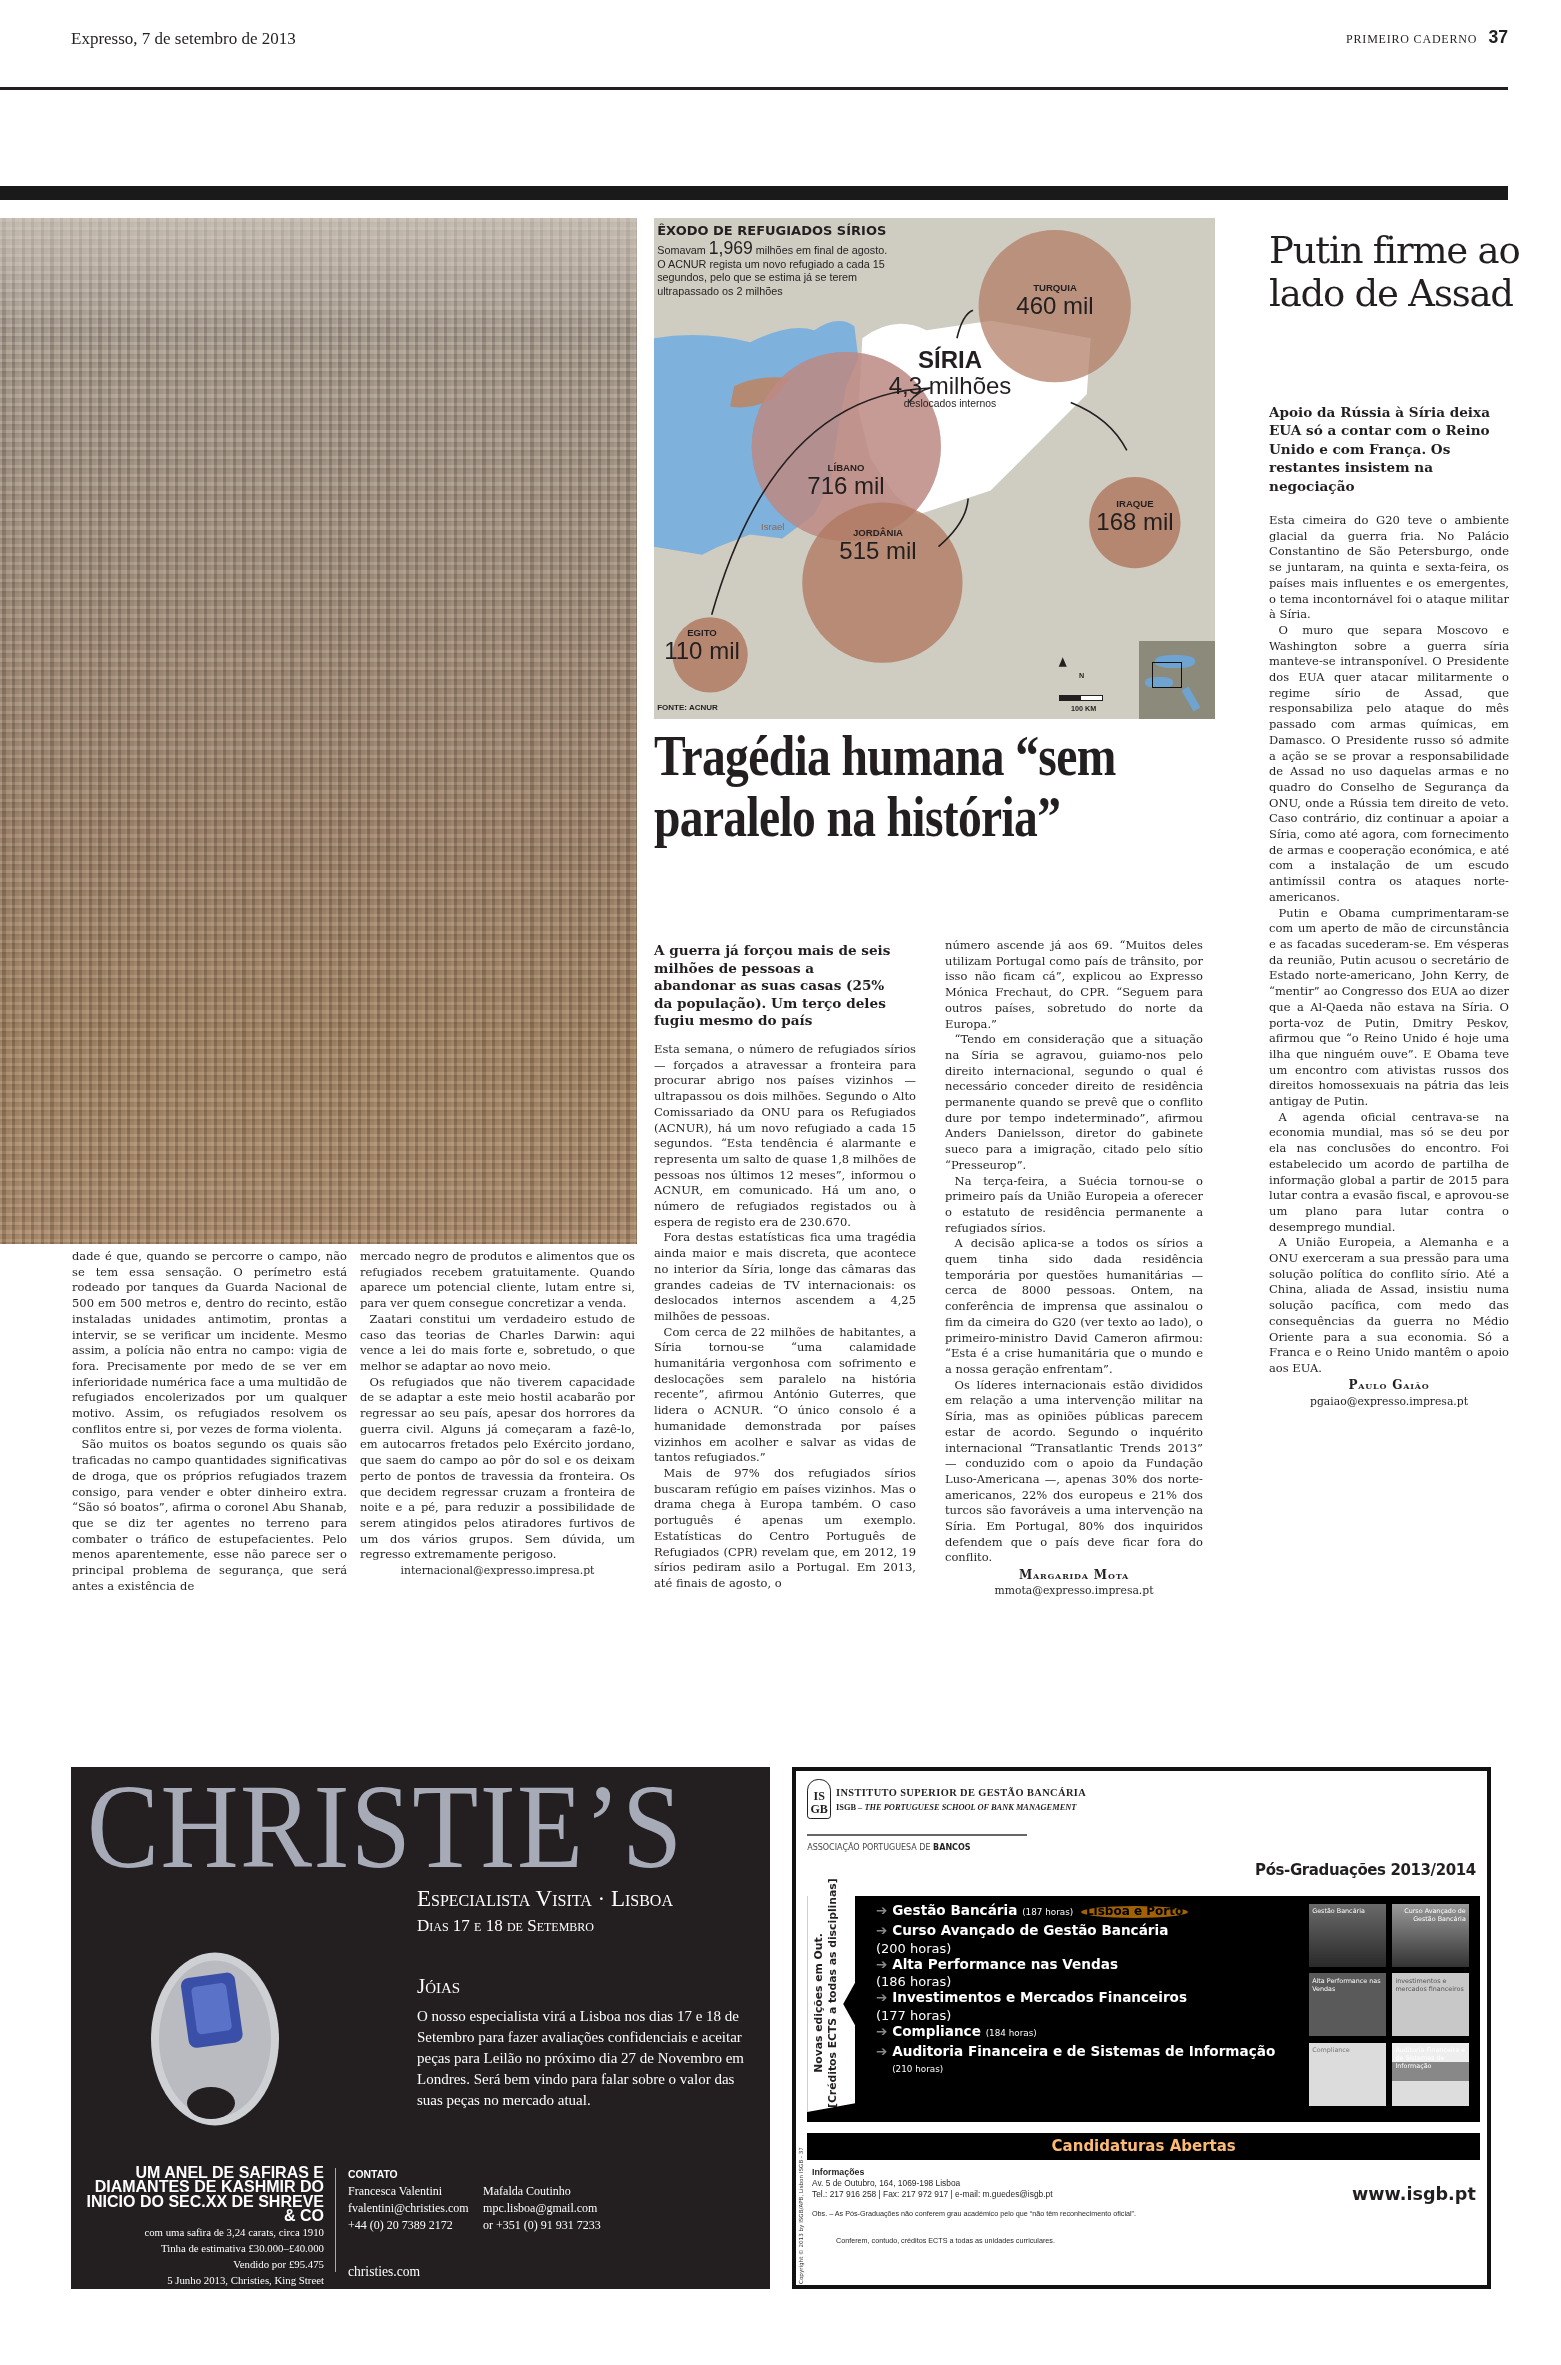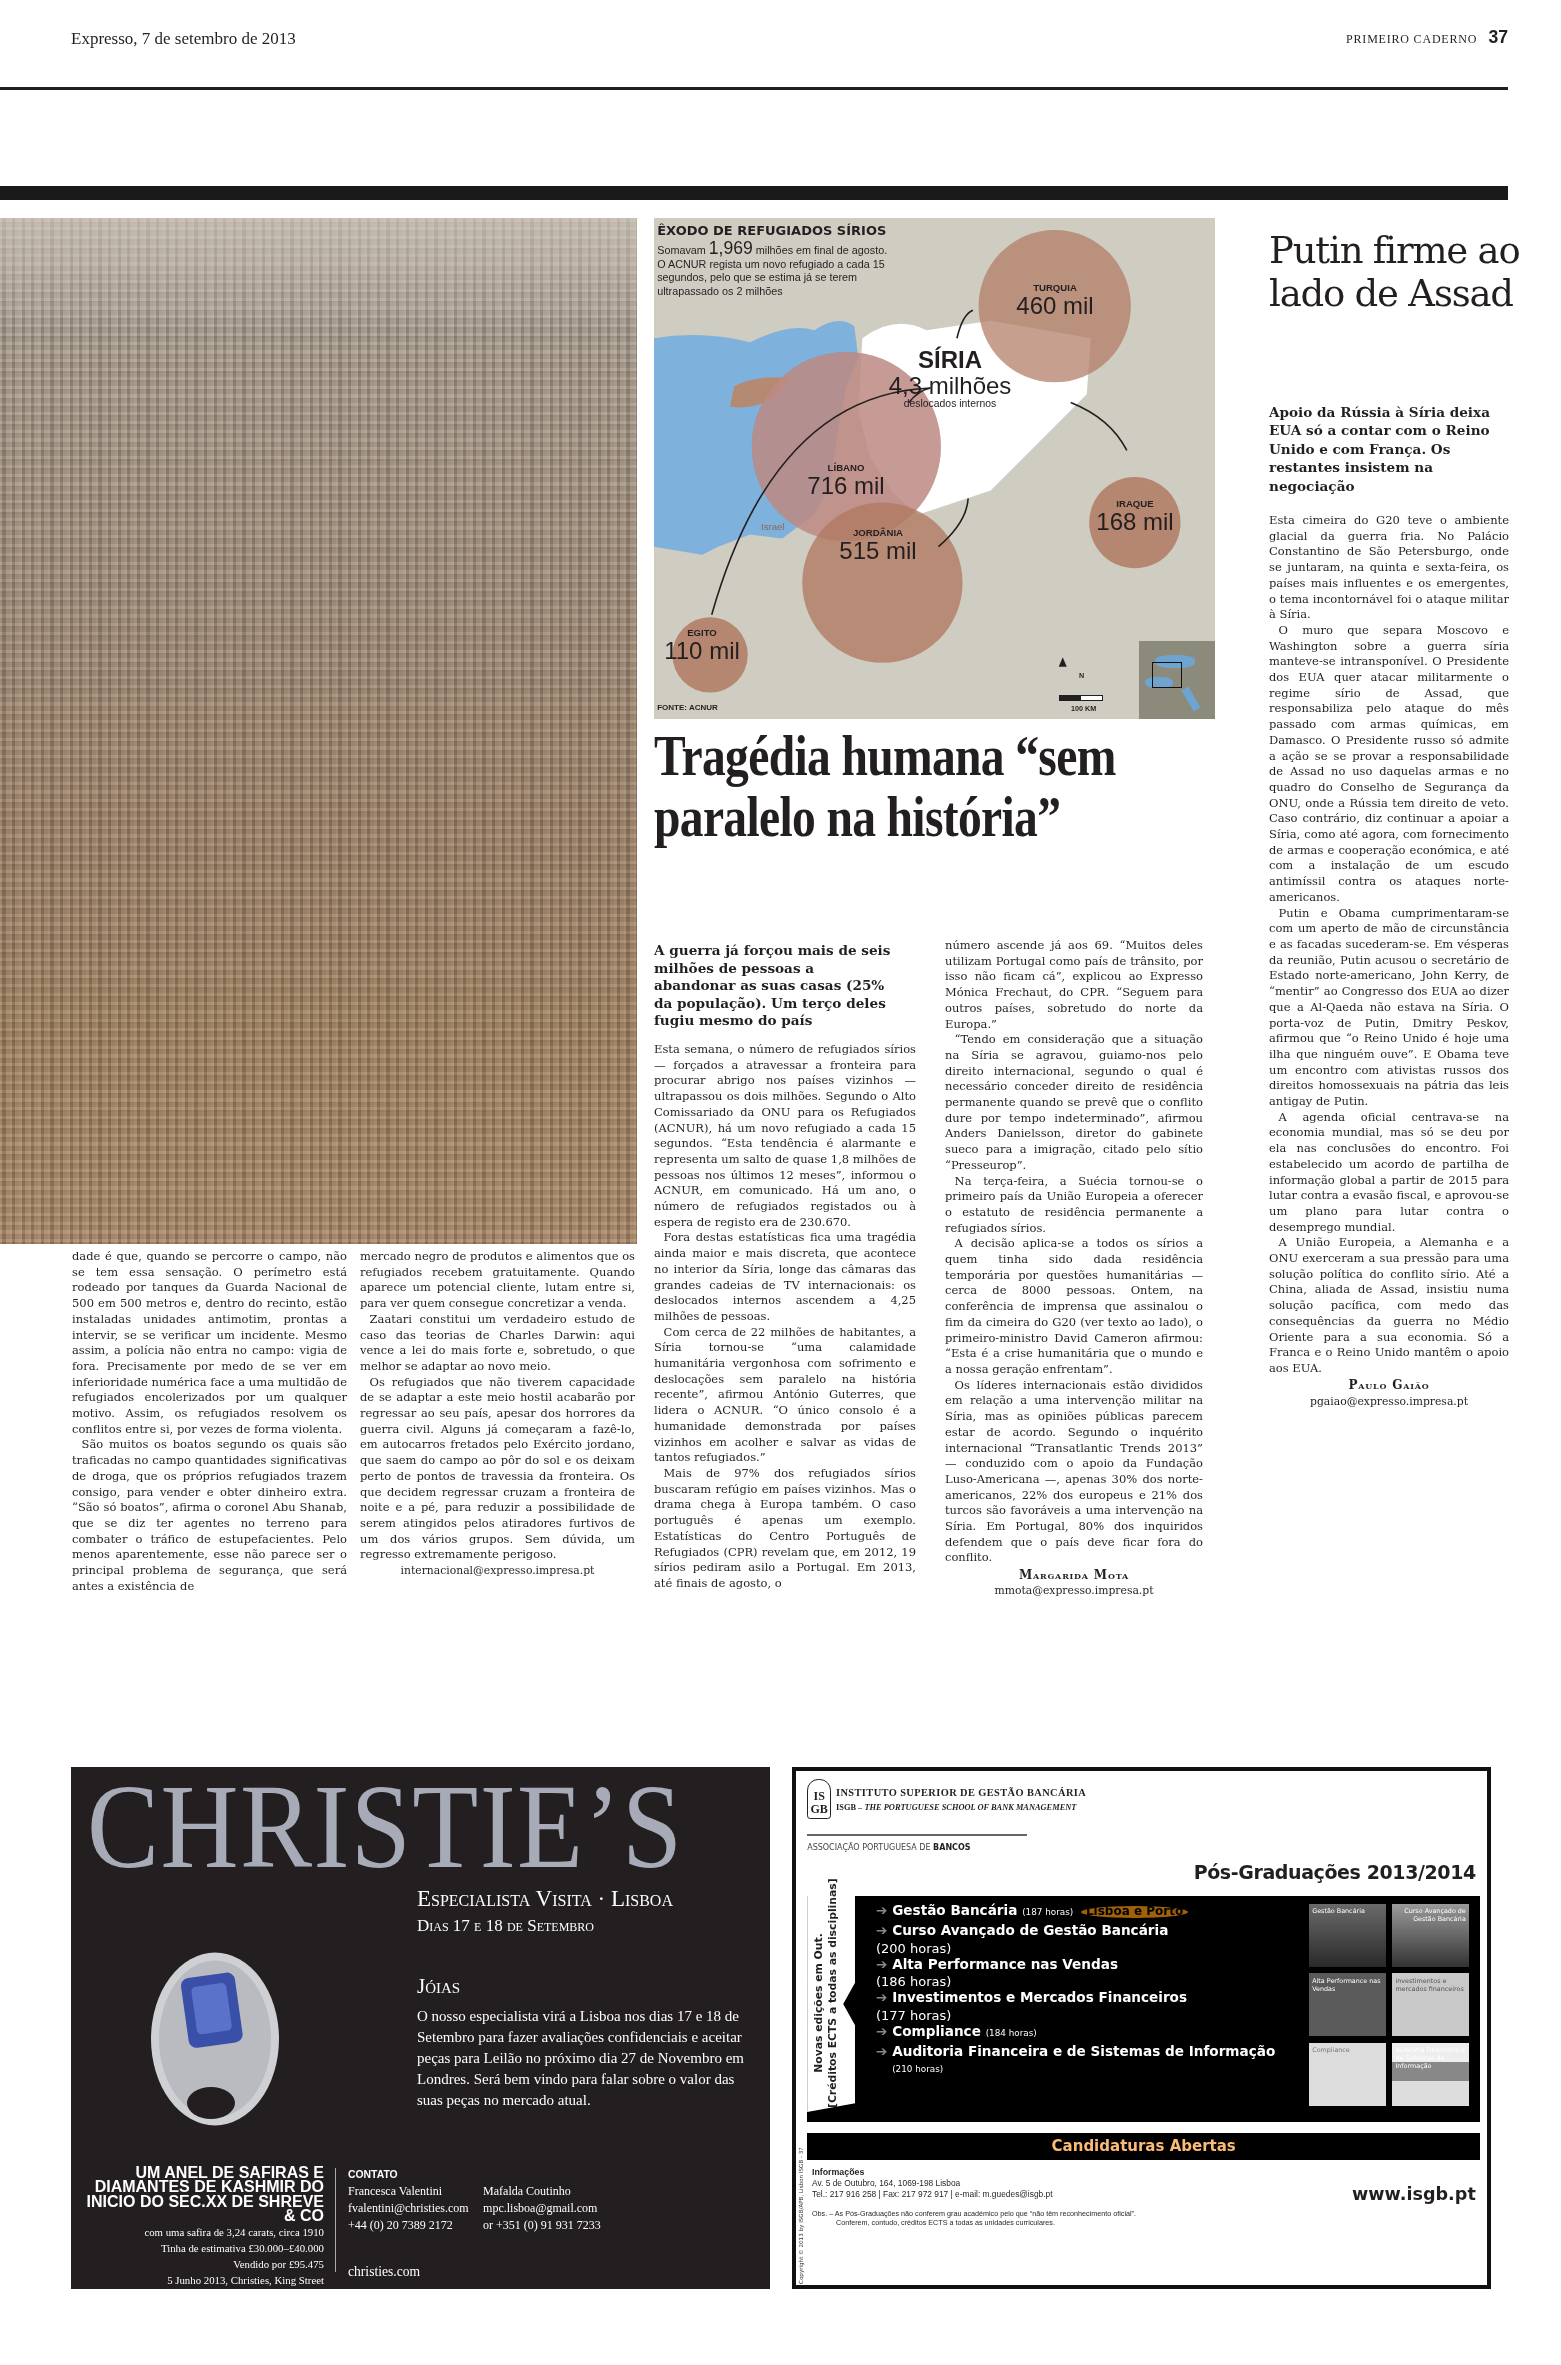--- a/index.html
+++ b/index.html
@@ -85,21 +85,21 @@
 
   
   .isgb { position: absolute; left: 792px; top: 1767px; width: 699px; height: 522px; border: 4.8px solid #111; background: #fff; overflow: hidden; font-family: "DejaVu Sans", sans-serif; }
   .isgb-logo { position: absolute; left: 11.2px; top: 8px; width: 24px; height: 40px; border: 1.6px solid #222; border-radius: 11.2px 11.2px 3.2px 3.2px; font-family: "Liberation Serif", serif; font-weight: bold; font-size: 12px; line-height: 13.6px; text-align: center; padding-top: 9.6px; }
   .isgb-name1 { position: absolute; left: 40px; top: 16px; font-family: "Liberation Serif", serif; font-weight: bold; font-size: 10.4px; letter-spacing: 0.4px; }
   .isgb-name2 { position: absolute; left: 40px; top: 32px; font-family: "Liberation Serif", serif; font-weight: bold; font-size: 8.4px; }
   .isgb-name2 i { font-style: italic; }
   .isgb-rule { position: absolute; left: 11.2px; top: 63px; width: 220px; height: 1.6px; background: #666; }
   .isgb-assoc { position: absolute; left: 11.2px; top: 72px; font-size: 8px; color: #444; }
   .isgb-assoc b { color: #222; }
-  .isgb-title { position: absolute; right: 11.2px; top: 90px; font-family: "DejaVu Sans", sans-serif; font-weight: bold; font-size: 19px; letter-spacing: -0.4px; }
+  .isgb-title { position: absolute; right: 11.2px; top: 90px; font-family: "DejaVu Sans", sans-serif; font-weight: bold; font-size: 15px; letter-spacing: -0.4px; }
   .isgb-black { position: absolute; left: 11.2px; top: 125px; width: 673px; height: 226px; background: #000; }
   .isgb-side { position: absolute; left: 11.2px; top: 125px; width: 48px; height: 216px; background: #fff; clip-path: polygon(0 0, 100% 0, 100% 40%, 75% 50%, 100% 60%, 100% 96%, 0 100%); }
   .isgb-vert { position: absolute; left: 16px; top: 337px; transform: rotate(-90deg); transform-origin: left top; font-family: "DejaVu Sans", sans-serif; font-weight: bold; font-size: 10.8px; line-height: 13.6px; white-space: nowrap; width: 210px; text-align: center; }
   .isgb-copy { position: absolute; left: 1.6px; top: 513px; transform: rotate(-90deg); transform-origin: left top; font-size: 5.6px; white-space: nowrap; color: #333; }
   .courses { position: absolute; left: 80px; top: 131px; width: 401px; color: #fff; }
   .course { display: flex; align-items: baseline; gap: 4.8px; font-weight: bold; font-size: 13.6px; line-height: 16px; margin-bottom: 2.4px; }
   .course .arrow { color: #888; font-size: 13.6px; }
   .course .hrs { font-weight: normal; font-size: 8.8px; }
   .badge { display: inline-block; background: #a16207; color: #000; border-radius: 50%; font-size: 12px; line-height: 7.2px; padding: 2.4px 4.8px; text-align: center; font-weight: bold; margin-left: 3.2px; }
   .brochures { position: absolute; left: 513px; top: 133px; width: 160px; display: grid; grid-template-columns: 1fr 1fr; gap: 6.4px; }
@@ -329,17 +329,17 @@
     <div class="brochure b5">Compliance</div>
     <div class="brochure b6">Auditoria Financeira e de Sistemas de Informação</div>
   </div>
 
   <div class="isgb-cand">Candidaturas Abertas</div>
   <div class="isgb-info">
     <span class="ttl">Informações</span>
     <span style="display:block">Av. 5 de Outubro, 164, 1069-198 Lisboa</span>
     <span style="display:block">Tel.: 217 916 258 | Fax: 217 972 917 | e-mail: m.guedes@isgb.pt</span>
     <span class="obs">Obs. – As Pós-Graduações não conferem grau académico pelo que “não têm reconhecimento oficial”.</span>
-    <span class="obs" style="margin-left:24px;margin-top:0">Conferem, contudo, créditos ECTS a todas as unidades curriculares.</span>
+    <span class="obs" style="margin-left:24px;margin-top:18px">Conferem, contudo, créditos ECTS a todas as unidades curriculares.</span>
   </div>
   <div class="isgb-url">www.isgb.pt</div>
 </div>
 
 
 </body></html>

